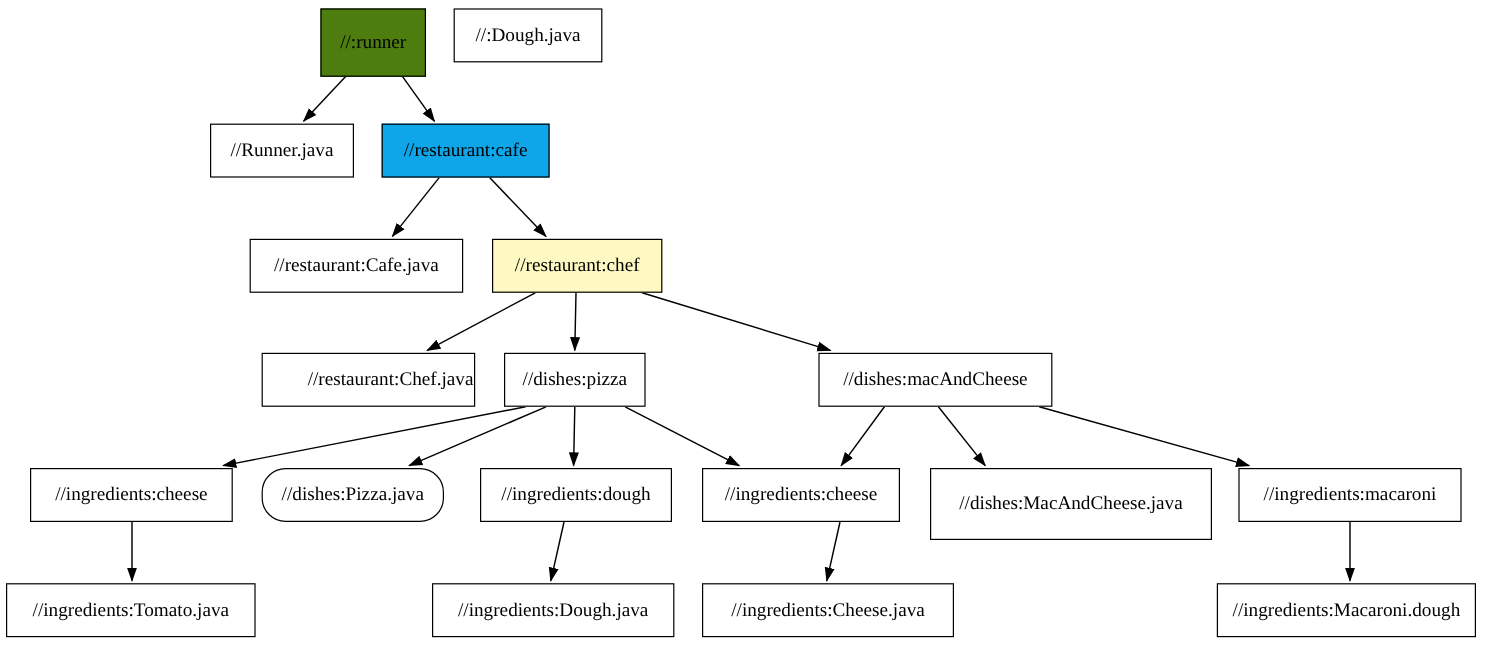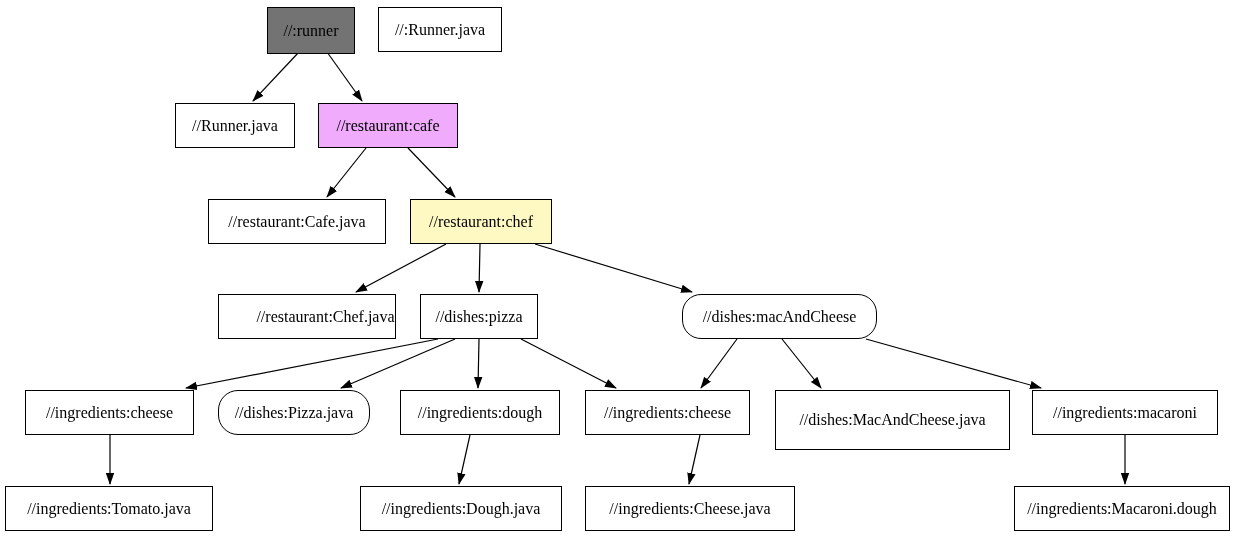--- a/index.html
+++ b/index.html
@@ -61,45 +61,45 @@
         <line x1="737" y1="339" x2="701" y2="388" stroke="#000000" stroke-width="1.2" marker-end="url(#arrowhead)"></line>
         <line x1="782" y1="339" x2="821" y2="388" stroke="#000000" stroke-width="1.2" marker-end="url(#arrowhead)"></line>
         <line x1="866" y1="339" x2="1041" y2="388" stroke="#000000" stroke-width="1.2" marker-end="url(#arrowhead)"></line>
         <line x1="110" y1="435" x2="110" y2="484" stroke="#000000" stroke-width="1.2" marker-end="url(#arrowhead)"></line>
         <line x1="470" y1="435" x2="459" y2="484" stroke="#000000" stroke-width="1.2" marker-end="url(#arrowhead)"></line>
         <line x1="700" y1="435" x2="689" y2="484" stroke="#000000" stroke-width="1.2" marker-end="url(#arrowhead)"></line>
         <line x1="1125" y1="435" x2="1125" y2="484" stroke="#000000" stroke-width="1.2" marker-end="url(#arrowhead)"></line>
       </g>
   </svg>
   <div id="node-layer">
-      <div class="graph-node" style="left: 267px; top: 7px; width: 88px; height: 47px; background: #737373; border-color: rgb(0, 0, 0);">
+      <div class="graph-node" style="left: 267px; top: 7px; width: 88px; height: 57px; background: #4d7c0f; border-color: rgb(0, 0, 0);">
         <span style="color: rgb(0, 0, 0);">//:runner</span>
       </div>
       <div class="graph-node" style="left: 378px; top: 7px; width: 124px; height: 45px; background: rgb(255, 255, 255); border-color: rgb(0, 0, 0);">
-        <span style="color: rgb(0, 0, 0);">//:Runner.java</span>
+        <span style="color: rgb(0, 0, 0);">//:Dough.java</span>
       </div>
       <div class="graph-node" style="left: 175px; top: 103px; width: 120px; height: 45px; background: rgb(255, 255, 255); border-color: rgb(0, 0, 0);">
         <span style="color: rgb(0, 0, 0); text-align: center;">//Runner.java</span>
       </div>
-      <div class="graph-node" style="left: 318px; top: 103px; width: 140px; height: 45px; background: #f0abfc; border-color: rgb(0, 0, 0);">
+      <div class="graph-node" style="left: 318px; top: 103px; width: 140px; height: 45px; background: #0ea5e9; border-color: rgb(0, 0, 0);">
         <span style="color: rgb(0, 0, 0);">//restaurant:cafe</span>
       </div>
       <div class="graph-node" style="left: 208px; top: 199px; width: 178px; height: 45px; background: rgb(255, 255, 255); border-color: rgb(0, 0, 0);">
         <span style="color: rgb(0, 0, 0);">//restaurant:Cafe.java</span>
       </div>
       <div class="graph-node" style="left: 410px; top: 199px; width: 142px; height: 45px; background: #fef9c3; border-color: rgb(0, 0, 0);">
         <span style="color: rgb(0, 0, 0);">//restaurant:chef</span>
       </div>
       <div class="graph-node" style="left: 218px; top: 294px; width: 178px; height: 45px; background: rgb(255, 255, 255); border-color: rgb(0, 0, 0);">
         <span style="color: rgb(0, 0, 0); margin-left: 37px;">//restaurant:Chef.java</span>
       </div>
       <div class="graph-node" style="left: 420px; top: 294px; width: 118px; height: 45px; background: rgb(255, 255, 255); border-color: rgb(0, 0, 0);">
         <span style="color: rgb(0, 0, 0);">//dishes:pizza</span>
       </div>
-      <div class="graph-node" style="left: 682px; top: 294px; width: 195px; height: 45px; background: rgb(255, 255, 255); border-color: rgb(0, 0, 0); border-radius: 19px;">
+      <div class="graph-node" style="left: 682px; top: 294px; width: 195px; height: 45px; background: rgb(255, 255, 255); border-color: rgb(0, 0, 0);">
         <span style="color: rgb(0, 0, 0);">//dishes:macAndCheese</span>
       </div>
       <div class="graph-node" style="left: 25px; top: 390px; width: 169px; height: 45px; background: rgb(255, 255, 255); border-color: rgb(0, 0, 0);">
         <span style="color: rgb(0, 0, 0);">//ingredients:cheese</span>
       </div>
       <div class="graph-node" style="left: 218px; top: 390px; width: 152px; height: 45px; background: rgb(255, 255, 255); border-color: rgb(0, 0, 0); border-radius: 20px;">
         <span style="color: rgb(0, 0, 0);">//dishes:Pizza.java</span>
       </div>
       <div class="graph-node" style="left: 400px; top: 390px; width: 160px; height: 45px; background: rgb(255, 255, 255); border-color: rgb(0, 0, 0);">
         <span style="color: rgb(0, 0, 0);">//ingredients:dough</span>

